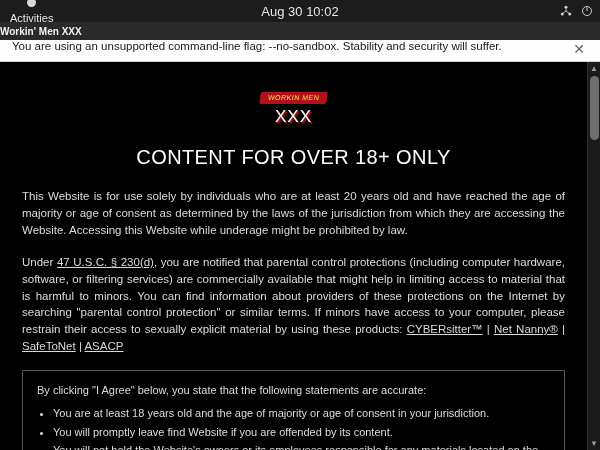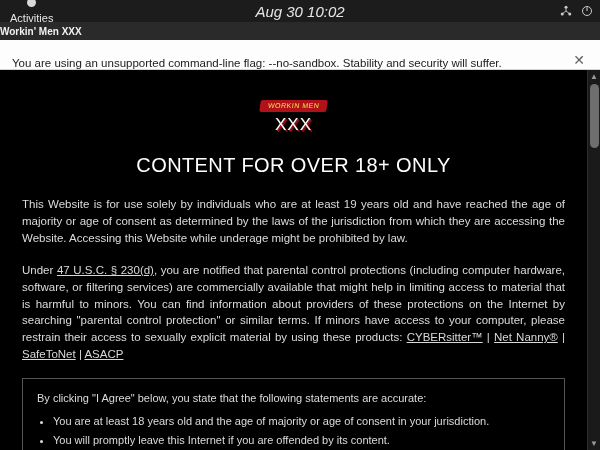--- a/index.html
+++ b/index.html
@@ -28,38 +28,38 @@
     background: conic-gradient(#db4437 0 33%, #f4b400 0 66%, #0f9d58 0 100%);
     position: relative;
   }
   .chrome-icon::after {
     content: ""; position: absolute; left: 3px; top: 3px;
     width: 5px; height: 5px; border-radius: 50%; background: #4285f4;
     border: 1px solid #1c1c1c;
   }
   .topbar .center {
     position: absolute; left: 0; right: 0; text-align: center;
-    font-size: 15px; pointer-events: none; font-style: italic;
+    font-size: 13px; pointer-events: none;
   }
   .topbar .right {
     margin-left: auto; display: flex; align-items: center; gap: 9px; padding-right: 7px;
   }
   .sysicon { width: 12px; height: 12px; opacity: .92; }
 
   
   .window { width: 600px; height: 428px; background: #fff; display: flex; flex-direction: column; }
   .titlebar {
     height: 18px; background: #2a2a2a; color: #f2f2f2;
     display: flex; align-items: center; justify-content: flex-start;
     font-size: 10px; font-weight: bold; position: relative;
   }
 
   .infobar {
-    height: 30px; background: #fdfdfd; border-bottom: 1px solid #d4d4d4;
-    display: flex; align-items: flex-end; padding: 0 12px;
+    height: 22px; background: #fdfdfd; border-bottom: 1px solid #d4d4d4;
+    display: flex; align-items: flex-start; padding: 0 12px;
     font-size: 11.5px; color: #202020;
   }
   .infobar .msg { flex: 1; }
   .infobar .close {
     width: 18px; height: 18px; color: #5f6368; font-size: 14px; line-height: 18px;
     text-align: center; cursor: pointer;
   }
 
   
   .viewport {
@@ -156,31 +156,31 @@
 
       <div class="logo-wrap">
         <span class="logo">
           <span class="top">WORKIN MEN</span><br>
           <span class="bottom">XXX</span>
         </span>
       </div>
 
       <h1 class="age-title">CONTENT FOR OVER 18+ ONLY</h1>
 
-      <p class="para">This Website is for use solely by individuals who are at least 19 years old and have reached the age of majority or age of consent as determined by the laws of the jurisdiction from which they are accessing the Website. Accessing this Website while underage might be prohibited by law.</p>
+      <p class="para">This Website is for use solely by individuals who are at least 20 years old and have reached the age of majority or age of consent as determined by the laws of the jurisdiction from which they are accessing the Website. Accessing this Website while underage might be prohibited by law.</p>
 
       <p class="para">
         <span>Under </span><a class="link" href="#">47 U.S.C. § 230(d)</a><span>, you are notified that parental control protections (including computer hardware, software, or filtering services) are commercially available that might help in limiting access to material that is harmful to minors. You can find information about providers of these protections on the Internet by searching "parental control protection" or similar terms. If minors have access to your computer, please restrain their access to sexually explicit material by using these products: </span><a class="link" href="#">CYBERsitter™</a><span> | </span><a class="link" href="#">Net Nanny®</a><span> | </span><a class="link" href="#">SafeToNet</a><span> | </span><a class="link" href="#">ASACP</a>
       </p>
 
       <div class="agreebox">
         <div class="lead">By clicking "I Agree" below, you state that the following statements are accurate:</div>
         <ul>
           <li>You are at least 18 years old and the age of majority or age of consent in your jurisdiction.</li>
-          <li>You will promptly leave this Internet if you are offended by its content.</li>
+          <li>You will promptly leave find Website if you are offended by its content.</li>
           <li>You will not hold the Website's owners or its employees responsible for any materials located on the Website.</li>
 
         </ul>
 
       </div>
 
     </div>
 
     <div class="scrollbar">
       <div class="sb-arrow">▲</div>

